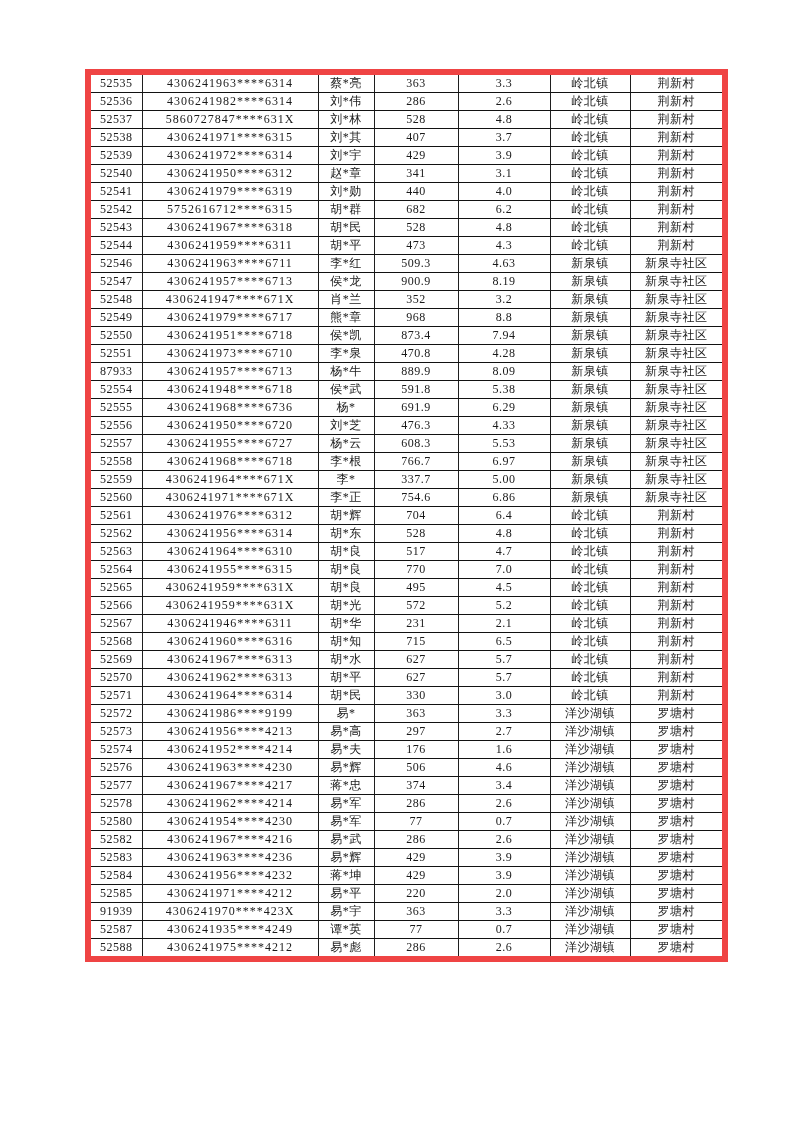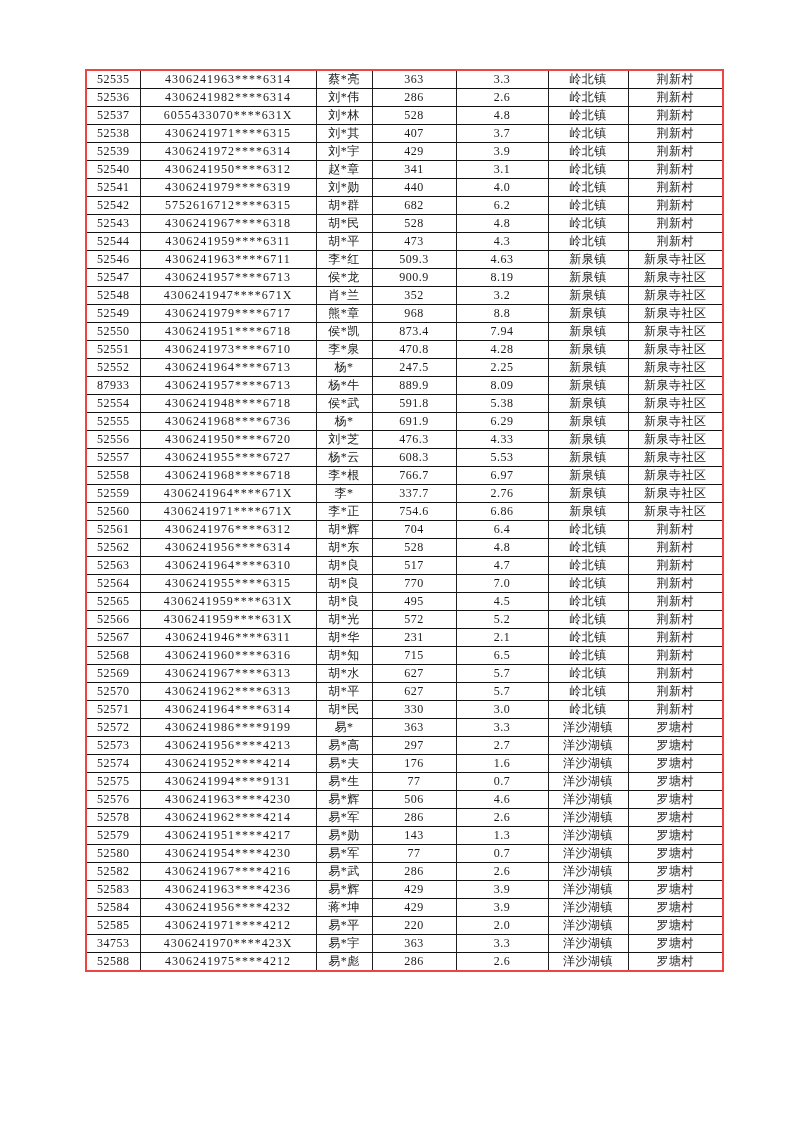--- a/index.html
+++ b/index.html
@@ -15,21 +15,21 @@
     overflow: hidden;
     font-family: "Liberation Serif", "DejaVu Serif", serif;
   }
   table.records {
     position: absolute;
     left: 85px;
     top: 69px;
     width: 637px;
     border-collapse: collapse;
     table-layout: fixed;
-    border: 2px solid #ef4444;
+    border: 6px solid #ef4444;
   }
   table.records td {
     border-left: 1px solid #1f1f1f;
     border-right: 1px solid #1f1f1f;
     border-top: 1.5px solid #121212;
     border-bottom: 1.5px solid #121212;
     height: 17px;
     padding: 0;
     text-align: center;
     vertical-align: middle;
@@ -79,21 +79,21 @@
           <td>52536</td>
           <td>4306241982****6314</td>
           <td>刘*伟</td>
           <td>286</td>
           <td>2.6</td>
           <td>岭北镇</td>
           <td>荆新村</td>
         </tr>
         <tr>
           <td>52537</td>
-          <td>6055433070****631X</td>
+          <td>5860727847****631X</td>
           <td>刘*林</td>
           <td>528</td>
           <td>4.8</td>
           <td>岭北镇</td>
           <td>荆新村</td>
         </tr>
         <tr>
           <td>52538</td>
           <td>4306241971****6315</td>
           <td>刘*其</td>
@@ -204,29 +204,20 @@
         <tr>
           <td>52551</td>
           <td>4306241973****6710</td>
           <td>李*泉</td>
           <td>470.8</td>
           <td>4.28</td>
           <td>新泉镇</td>
           <td>新泉寺社区</td>
         </tr>
         <tr>
-          <td>52552</td>
-          <td>4306241964****6713</td>
-          <td>杨*</td>
-          <td>247.5</td>
-          <td>2.25</td>
-          <td>新泉镇</td>
-          <td>新泉寺社区</td>
-        </tr>
-        <tr>
           <td>87933</td>
           <td>4306241957****6713</td>
           <td>杨*牛</td>
           <td>889.9</td>
           <td>8.09</td>
           <td>新泉镇</td>
           <td>新泉寺社区</td>
         </tr>
         <tr>
           <td>52554</td>
@@ -271,21 +262,21 @@
           <td>766.7</td>
           <td>6.97</td>
           <td>新泉镇</td>
           <td>新泉寺社区</td>
         </tr>
         <tr>
           <td>52559</td>
           <td>4306241964****671X</td>
           <td>李*</td>
           <td>337.7</td>
-          <td>2.76</td>
+          <td>5.00</td>
           <td>新泉镇</td>
           <td>新泉寺社区</td>
         </tr>
         <tr>
           <td>52560</td>
           <td>4306241971****671X</td>
           <td>李*正</td>
           <td>754.6</td>
           <td>6.86</td>
           <td>新泉镇</td>
@@ -411,56 +402,47 @@
         <tr>
           <td>52574</td>
           <td>4306241952****4214</td>
           <td>易*夫</td>
           <td>176</td>
           <td>1.6</td>
           <td>洋沙湖镇</td>
           <td>罗塘村</td>
         </tr>
         <tr>
-          <td>52575</td>
-          <td>4306241994****9131</td>
-          <td>易*生</td>
-          <td>77</td>
-          <td>0.7</td>
-          <td>洋沙湖镇</td>
-          <td>罗塘村</td>
-        </tr>
-        <tr>
           <td>52576</td>
           <td>4306241963****4230</td>
           <td>易*辉</td>
           <td>506</td>
           <td>4.6</td>
           <td>洋沙湖镇</td>
           <td>罗塘村</td>
         </tr>
         <tr>
+          <td>52577</td>
+          <td>4306241967****4217</td>
+          <td>蒋*忠</td>
+          <td>374</td>
+          <td>3.4</td>
+          <td>洋沙湖镇</td>
+          <td>罗塘村</td>
+        </tr>
+        <tr>
           <td>52578</td>
           <td>4306241962****4214</td>
           <td>易*军</td>
           <td>286</td>
           <td>2.6</td>
           <td>洋沙湖镇</td>
           <td>罗塘村</td>
         </tr>
         <tr>
-          <td>52579</td>
-          <td>4306241951****4217</td>
-          <td>易*勋</td>
-          <td>143</td>
-          <td>1.3</td>
-          <td>洋沙湖镇</td>
-          <td>罗塘村</td>
-        </tr>
-        <tr>
           <td>52580</td>
           <td>4306241954****4230</td>
           <td>易*军</td>
           <td>77</td>
           <td>0.7</td>
           <td>洋沙湖镇</td>
           <td>罗塘村</td>
         </tr>
         <tr>
           <td>52582</td>
@@ -492,25 +474,34 @@
         <tr>
           <td>52585</td>
           <td>4306241971****4212</td>
           <td>易*平</td>
           <td>220</td>
           <td>2.0</td>
           <td>洋沙湖镇</td>
           <td>罗塘村</td>
         </tr>
         <tr>
-          <td>34753</td>
+          <td>91939</td>
           <td>4306241970****423X</td>
           <td>易*宇</td>
           <td>363</td>
           <td>3.3</td>
+          <td>洋沙湖镇</td>
+          <td>罗塘村</td>
+        </tr>
+        <tr>
+          <td>52587</td>
+          <td>4306241935****4249</td>
+          <td>谭*英</td>
+          <td>77</td>
+          <td>0.7</td>
           <td>洋沙湖镇</td>
           <td>罗塘村</td>
         </tr>
         <tr>
           <td>52588</td>
           <td>4306241975****4212</td>
           <td>易*彪</td>
           <td>286</td>
           <td>2.6</td>
           <td>洋沙湖镇</td>

